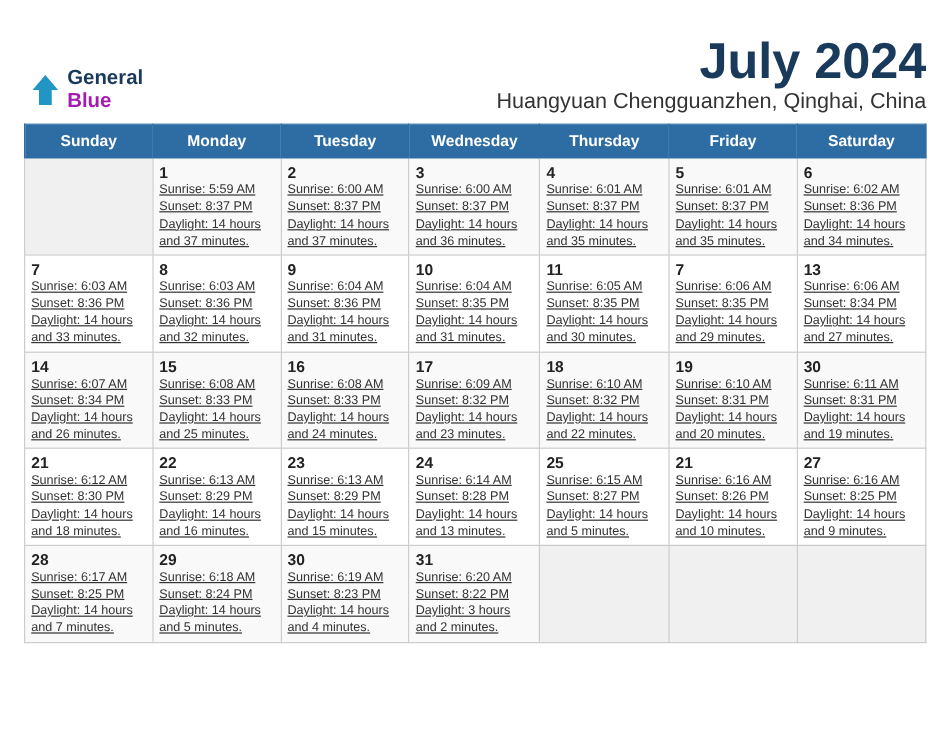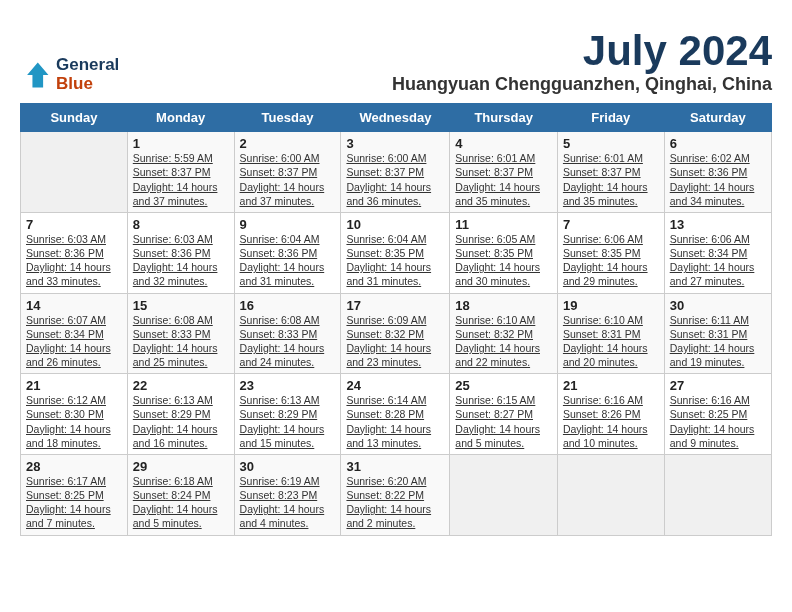--- a/index.html
+++ b/index.html
@@ -27,21 +27,21 @@
     }
     .main-title {
       font-size: 42px;
       font-weight: bold;
       color: #1a3a5c;
       line-height: 1.1;
     }
     .sub-title {
       font-size: 18px;
       color: #333;
-      font-weight: bold;
+      font-weight: normal;
     }
     .top-row {
       display: flex;
       justify-content: space-between;
       align-items: flex-end;
       margin-bottom: 6px;
     }
     table {
       width: 100%;
       border-collapse: collapse;
@@ -88,21 +88,21 @@
 <body>
 
 <div class="top-row">
   <div class="header-logo">
     <svg class="logo-icon" viewBox="0 0 36 36">
       <rect x="0" y="0" width="36" height="36" fill="white"></rect>
       <polygon points="20,4 32,18 26,18 26,32 14,32 14,18 8,18" fill="#2196c4"></polygon>
     </svg>
     <div>
       <div style="font-size:17px;font-weight:bold;color:#1a3a5c;line-height:1.1;">General</div>
-      <div style="font-size:17px;font-weight:bold;color:#c2410c;line-height:1.1;">Blue</div>
+      <div style="font-size:17px;font-weight:bold;color:#a21caf;line-height:1.1;">Blue</div>
     </div>
   </div>
   <div class="title-section">
     <div class="main-title">July 2024</div>
     <div class="sub-title">Huangyuan Chengguanzhen, Qinghai, China</div>
   </div>
 </div>
 
 <table>
   <thead>
@@ -273,20 +273,20 @@
             <div>Daylight: 14 hours and 5 minutes.</div>
           </div></td>
         <td><span class="cell-day">30</span><div class="cell-content">
             <div>Sunrise: 6:19 AM</div>
             <div>Sunset: 8:23 PM</div>
             <div>Daylight: 14 hours and 4 minutes.</div>
           </div></td>
         <td><span class="cell-day">31</span><div class="cell-content">
             <div>Sunrise: 6:20 AM</div>
             <div>Sunset: 8:22 PM</div>
-            <div>Daylight: 14 hours and 2 minutes.</div>
+            <div>Daylight: 3 hours and 2 minutes.</div>
           </div></td>
         <td class="empty-cell"></td>
         <td class="empty-cell"></td>
         <td class="empty-cell"></td>
       </tr>
     </tbody>
 </table>
 
 </body></html>

